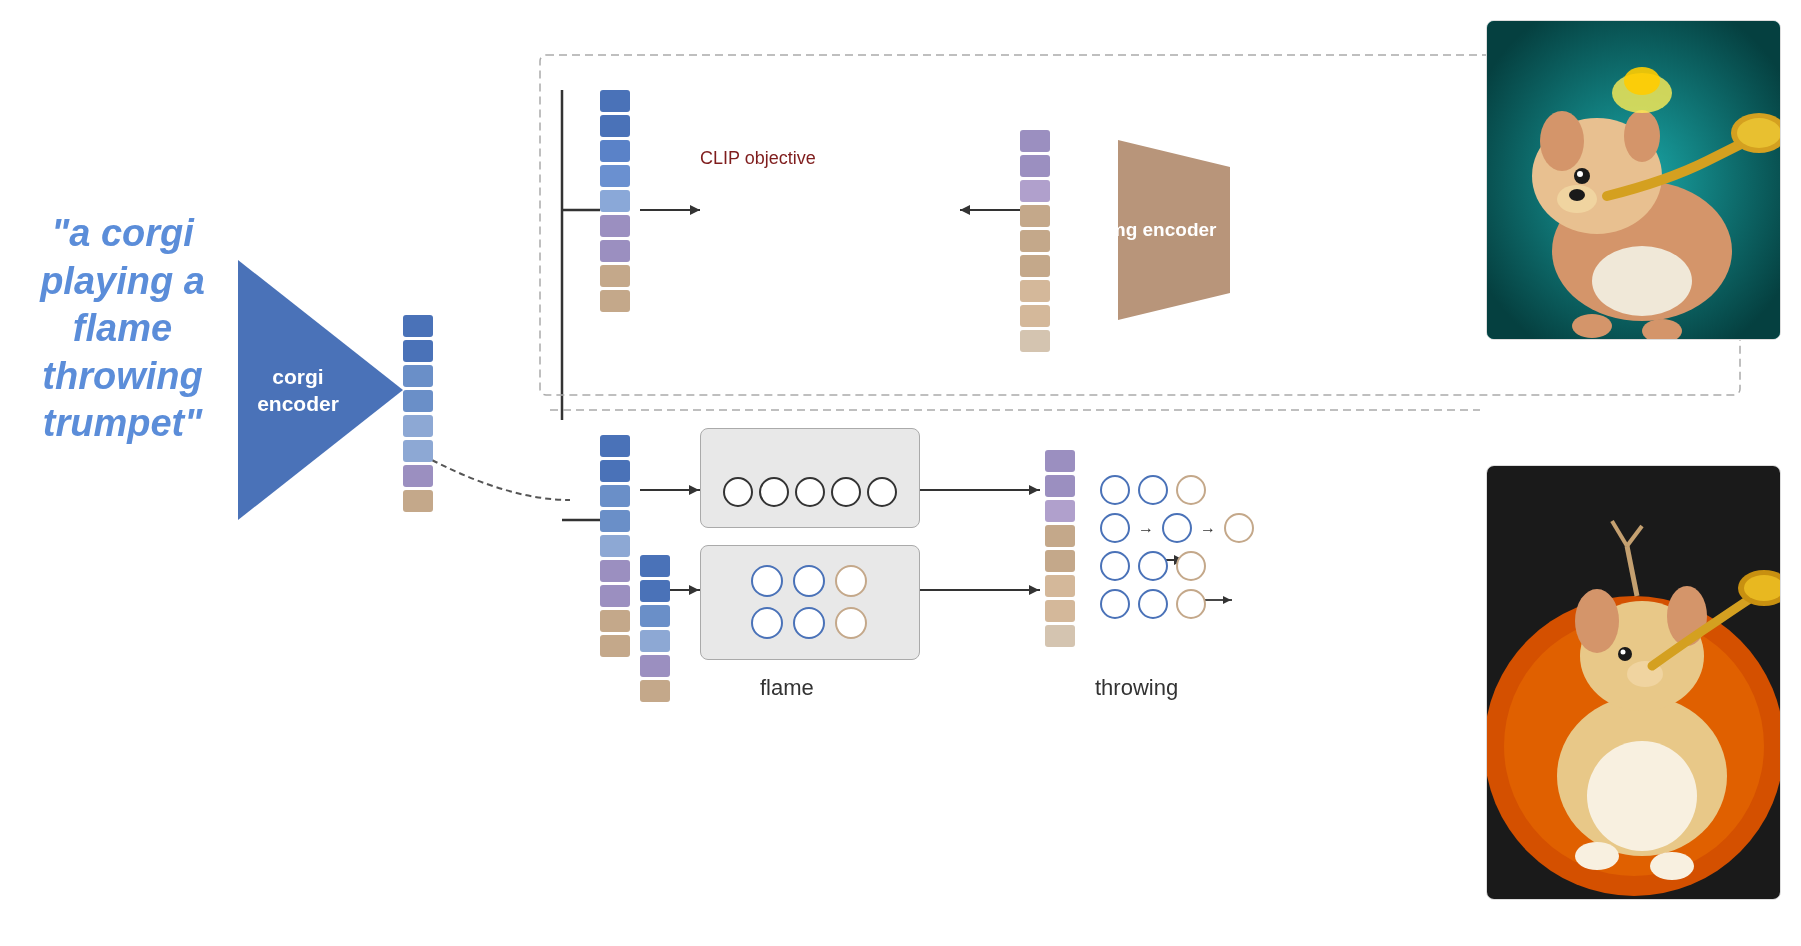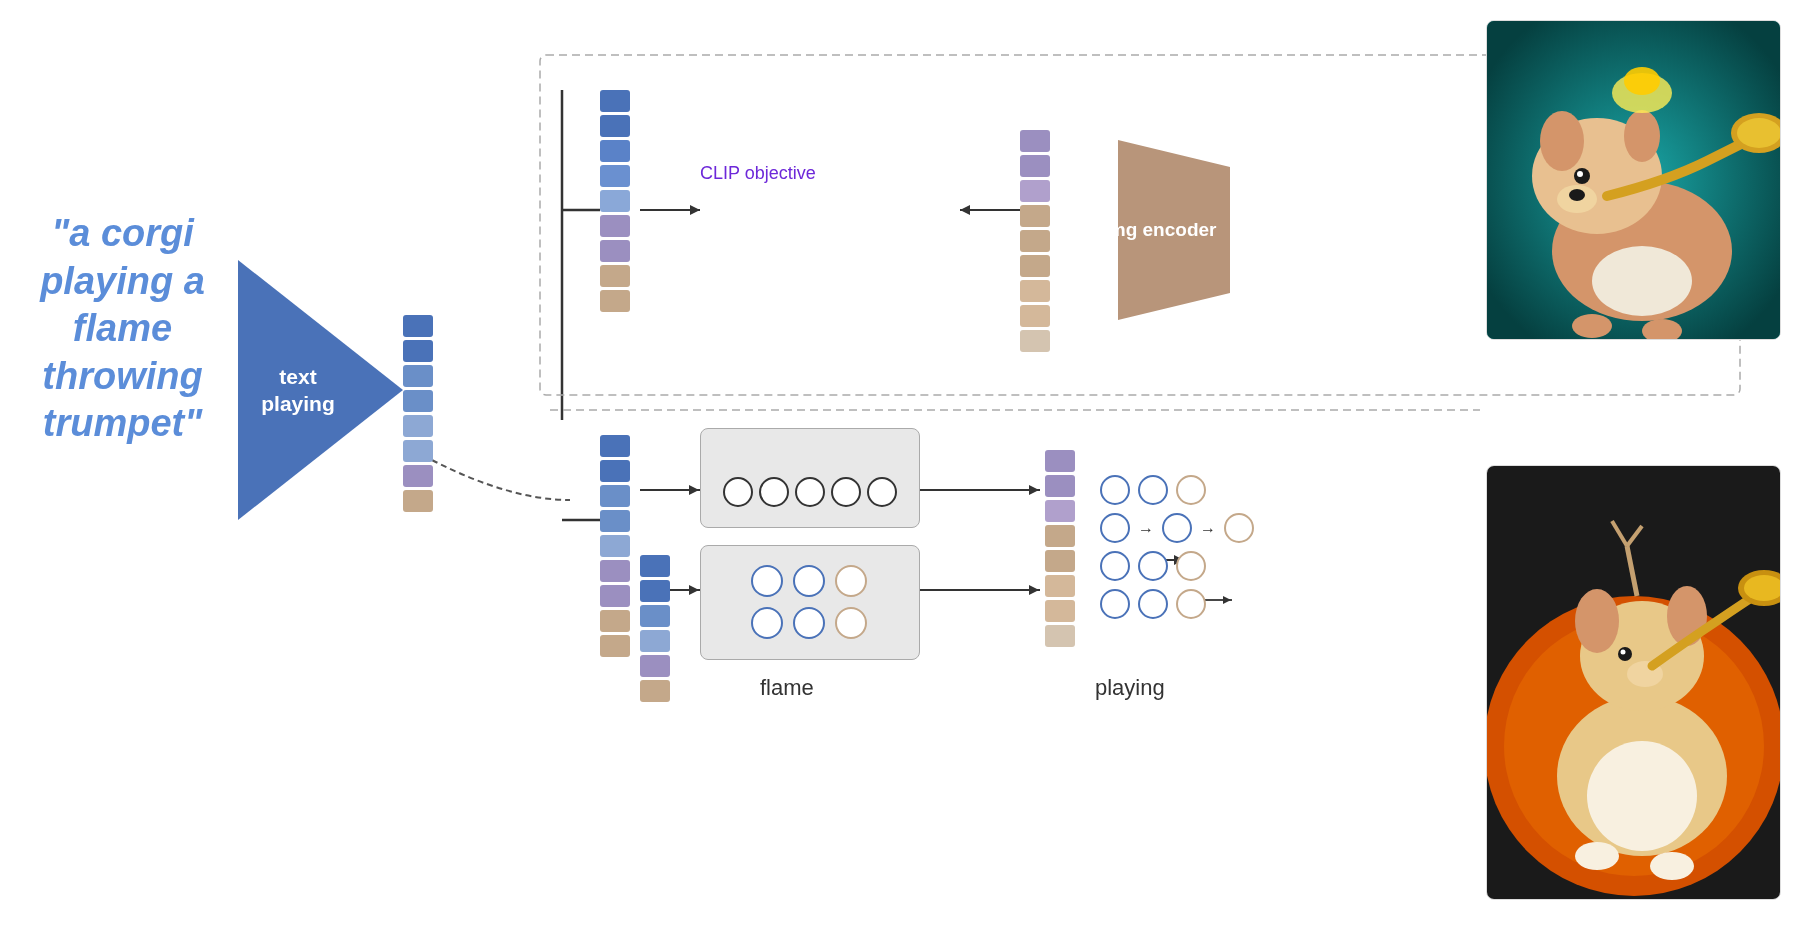--- a/index.html
+++ b/index.html
@@ -127,21 +127,21 @@
 
     <rect x="540" y="55" width="1200" height="340" rx="6" ry="6" stroke="#aaa" stroke-width="1.5" stroke-dasharray="8,5" fill="none"></rect>
   </svg>
 
   <div class="text-label" style="font-style: italic; font-size: 38px; color: #5b8dd9; position: absolute; left: 15px; top: 210px; width: 215px; text-align: center; line-height: 1.25;">"a corgi playing a flame throwing trumpet"</div>
 
   <div style="position:absolute; left:238px; top:260px; width:165px; height:260px;">
 
     <div style="width:165px; height:260px; background:#4a72b8; clip-path: polygon(0% 0%, 100% 50%, 0% 100%);">
     </div>
-    <div class="text-encoder-label" style="position:absolute; left:10px; top:50%; transform:translateY(-50%); color:white; font-size:21px; font-weight:bold; text-align:center; width:100px; line-height:1.3;">text playing</div>
+    <div class="text-encoder-label" style="position:absolute; left:10px; top:50%; transform:translateY(-50%); color:white; font-size:21px; font-weight:bold; text-align:center; width:100px; line-height:1.3;">corgi encoder</div>
   </div>
 
   <div style="position:absolute; left:403px; top:315px;">
     <div class="embed-col">
       <div class="cell" style="background:#4a72b8;"></div>
       <div class="cell" style="background:#4a72b8;"></div>
       <div class="cell" style="background:#6a8fc8;"></div>
       <div class="cell" style="background:#6a8fc8;"></div>
       <div class="cell" style="background:#8da8d4;"></div>
       <div class="cell" style="background:#8da8d4;"></div>
@@ -157,21 +157,21 @@
       <div class="cell" style="background:#5a82c8;"></div>
       <div class="cell" style="background:#6a90d0;"></div>
       <div class="cell" style="background:#8aa8d8;"></div>
       <div class="cell" style="background:#9b8fc0;"></div>
       <div class="cell" style="background:#9b8fc0;"></div>
       <div class="cell" style="background:#c4a88a;"></div>
       <div class="cell" style="background:#c4a88a;"></div>
     </div>
   </div>
 
-  <div style="position:absolute; left:700px; top:148px; font-size:18px; color:#6d28d9; white-space:nowrap;margin-top:15px;">CLIP objective</div>
+  <div style="position:absolute; left:700px; top:148px; font-size:18px; color:#7f1d1d; white-space:nowrap;">CLIP objective</div>
 
   <div style="position:absolute; left:1020px; top:130px;">
     <div class="embed-col">
       <div class="cell" style="background:#9b8fc0;"></div>
       <div class="cell" style="background:#9b8fc0;"></div>
       <div class="cell" style="background:#b0a0cc;"></div>
       <div class="cell" style="background:#c4a88a;"></div>
       <div class="cell" style="background:#c4a88a;"></div>
       <div class="cell" style="background:#c4a88a;"></div>
       <div class="cell" style="background:#d4b89a;"></div>
@@ -349,15 +349,15 @@
       <div style="width:30px;height:30px;border-radius:50%;border:2.5px solid #c4a88a;background:white;"></div>
     </div>
 
     <div style="display:flex; gap:8px;">
       <div style="width:30px;height:30px;border-radius:50%;border:2.5px solid #4a72b8;background:white;"></div>
       <div style="width:30px;height:30px;border-radius:50%;border:2.5px solid #4a72b8;background:white;"></div>
       <div style="width:30px;height:30px;border-radius:50%;border:2.5px solid #c4a88a;background:white;"></div>
     </div>
   </div>
 
-  <div style="position:absolute; left:1095px; top:675px; font-size:22px; color:#333;">playing</div>
+  <div style="position:absolute; left:1095px; top:675px; font-size:22px; color:#333;">throwing</div>
 
 </div>
 
 </body></html>

